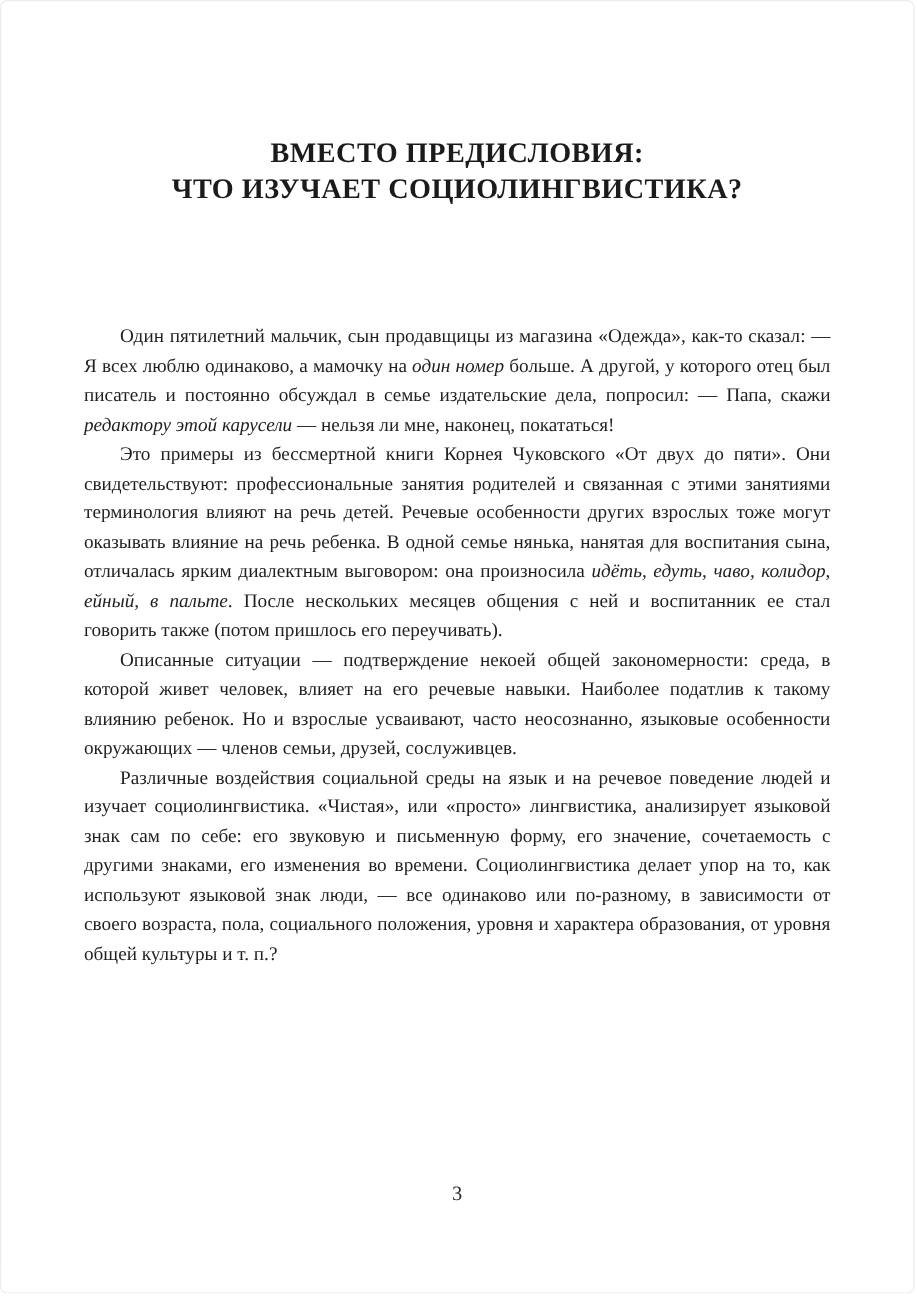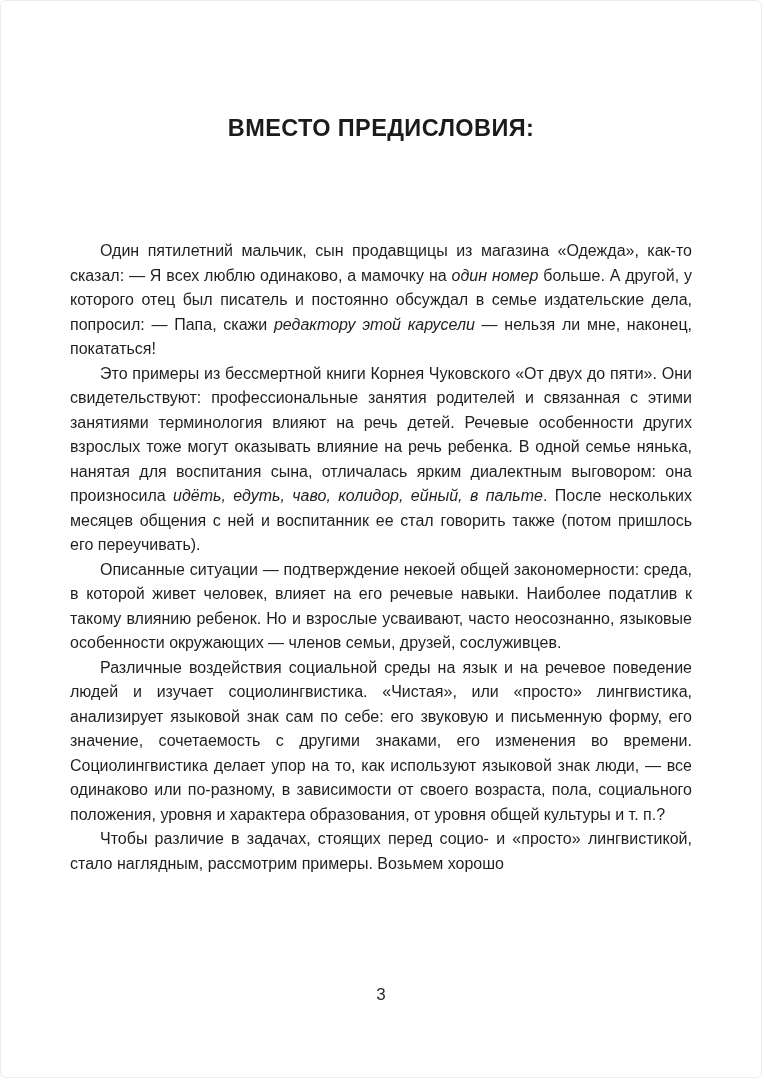--- a/index.html
+++ b/index.html
@@ -8,21 +8,21 @@
     background: #ffffff;
   }
   .page {
     position: relative;
     width: 762px;
     height: 1078px;
     background: #ffffff;
     border: 1px solid #ececec;
     border-radius: 6px;
     box-sizing: border-box;
-    font-family: Liberation Sans, sans-serif;
+    font-family: Liberation Serif, serif;
     color: #1d1d1d;
     overflow: hidden;
   }
   .chapter-title {
     margin-top: 112px;
     text-align: center;
     font-weight: bold;
     font-size: 23.5px;
     line-height: 30px;
     letter-spacing: 0.4px;
@@ -52,24 +52,24 @@
     font-size: 17px;
     color: #2a2a2a;
   }
 </style>
 </head>
 <body>
 
 <div class="page">
   <div class="chapter-title">
     <div>ВМЕСТО ПРЕДИСЛОВИЯ:</div>
+    <div>ЧТО ИЗУЧАЕТ СОЦИОЛИНГВИСТИКА?</div>
   </div>
 
   <div class="text-block">
       <p><span>Один пятилетний мальчик, сын продавщицы из магазина «Одежда», как-то сказал: — Я всех люблю одинаково, а мамочку на </span><em>один номер</em><span> больше. А другой, у которого отец был писатель и постоянно обсуждал в семье издательские дела, попросил: — Папа, скажи </span><em>редактору этой карусели</em><span> — нельзя ли мне, наконец, покататься!</span></p>
       <p><span>Это примеры из бессмертной книги Корнея Чуковского «От двух до пяти». Они свидетельствуют: профессиональные занятия родителей и связанная с этими занятиями терминология влияют на речь детей. Речевые особенности других взрослых тоже могут оказывать влияние на речь ребенка. В одной семье нянька, нанятая для воспитания сына, отличалась ярким диалектным выговором: она произносила </span><em>идёть, едуть, чаво, колидор, ейный, в пальте</em><span>. После нескольких месяцев общения с ней и воспитанник ее стал говорить также (потом пришлось его переучивать).</span></p>
       <p><span>Описанные ситуации — подтверждение некоей общей закономерности: среда, в которой живет человек, влияет на его речевые навыки. Наиболее податлив к такому влиянию ребенок. Но и взрослые усваивают, часто неосознанно, языковые особенности окружающих — членов семьи, друзей, сослуживцев.</span></p>
       <p><span>Различные воздействия социальной среды на язык и на речевое поведение людей и изучает социолингвистика. «Чистая», или «просто» лингвистика, анализирует языковой знак сам по себе: его звуковую и письменную форму, его значение, сочетаемость с другими знаками, его изменения во времени. Социолингвистика делает упор на то, как используют языковой знак люди, — все одинаково или по-разному, в зависимости от своего возраста, пола, социального положения, уровня и характера образования, от уровня общей культуры и т. п.?</span></p>
-      <p><span>Чтобы различие в задачах, стоящих перед социо- и «просто» лингвистикой, стало наглядным, рассмотрим примеры. Возьмем хорошо</span></p>
     </div>
 
   <div class="page-number">3</div>
 </div>
 
 </body></html>

